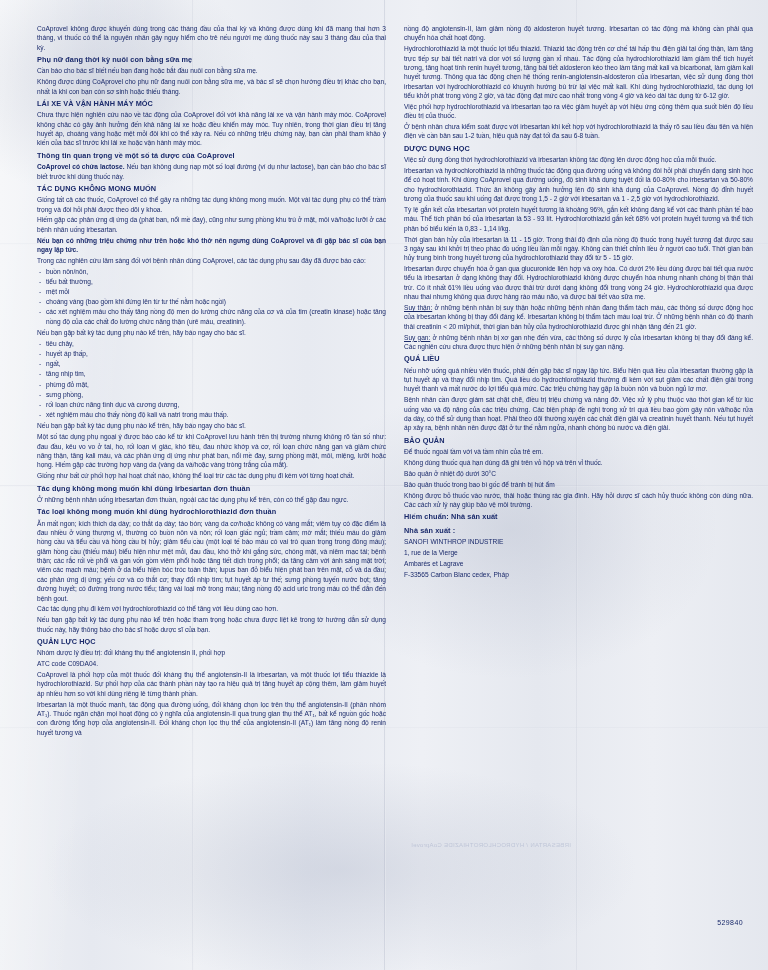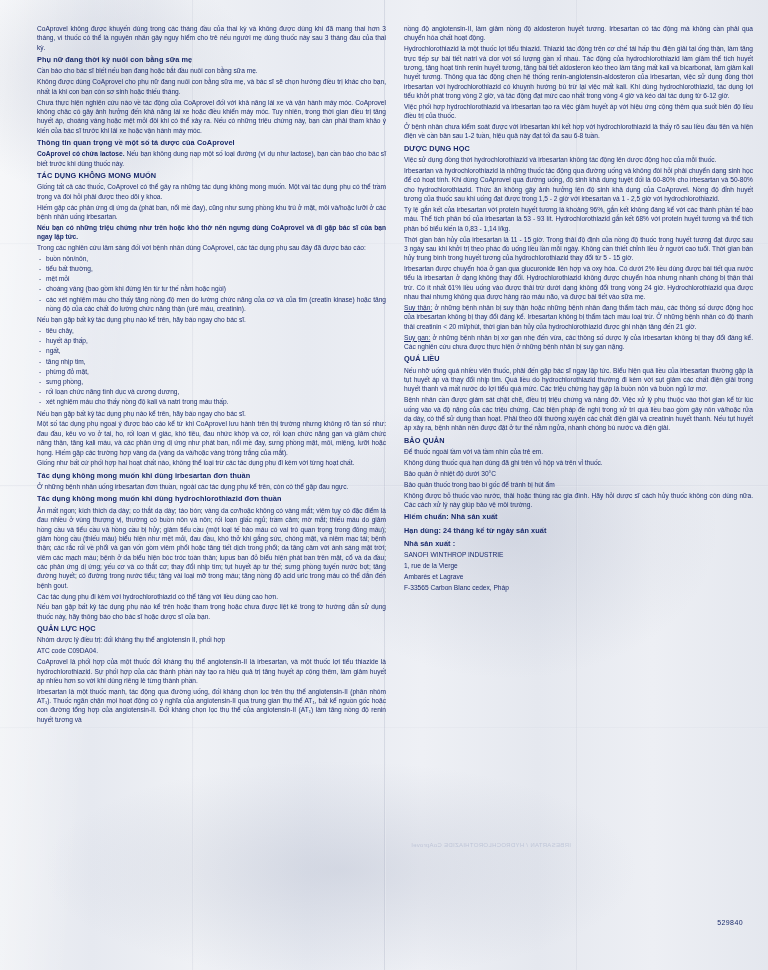--- a/index.html
+++ b/index.html
@@ -92,20 +92,21 @@
 <div class="hfold" style="top:243px;opacity:0.3;"></div>
 <div class="hfold" style="top:727px;opacity:0.3;"></div>
 
 <div class="sheet">
   <div class="cols">
     <div class="col" id="col-left">
         <p>CoAprovel không được khuyến dùng trong các tháng đầu của thai kỳ và không được dùng khi đã mang thai hơn 3 tháng, vì thuốc có thể là nguyên nhân gây nguy hiểm cho trẻ nếu người mẹ dùng thuốc này sau 3 tháng đầu của thai kỳ.</p>
         <div class="h">Phụ nữ đang thời kỳ nuôi con bằng sữa mẹ</div>
         <p>Cần báo cho bác sĩ biết nếu bạn đang hoặc bắt đầu nuôi con bằng sữa mẹ.</p>
         <p>Không được dùng CoAprovel cho phụ nữ đang nuôi con bằng sữa mẹ, và bác sĩ sẽ chọn hướng điều trị khác cho bạn, nhất là khi con bạn còn sơ sinh hoặc thiếu tháng.</p>
+        <div class="h">LÁI XE VÀ VẬN HÀNH MÁY MÓC</div>
         <p>Chưa thực hiện nghiên cứu nào về tác động của CoAprovel đối với khả năng lái xe và vận hành máy móc. CoAprovel không châc có gây ảnh hưởng đến khả năng lái xe hoặc điều khiển máy móc. Tuy nhiên, trong thời gian điều trị tăng huyết áp, choáng váng hoặc mệt mỏi đôi khi có thể xảy ra. Nếu có những triệu chứng này, bạn cần phải tham khảo ý kiến của bác sĩ trước khi lái xe hoặc vận hành máy móc.</p>
         <div class="h">Thông tin quan trọng về một số tá dược của CoAprovel</div>
         <p><span class="bold">CoAprovel có chứa lactose.</span> Nếu bạn không dung nạp một số loại đường (ví dụ như lactose), bạn cần báo cho bác sĩ biết trước khi dùng thuốc này.</p>
         <div class="h">TÁC DỤNG KHÔNG MONG MUỐN</div>
         <p>Giống tất cả các thuốc, CoAprovel có thể gây ra những tác dụng không mong muốn. Một vài tác dụng phụ có thể trầm trọng và đòi hỏi phải được theo dõi y khoa.</p>
         <p>Hiếm gặp các phản ứng dị ứng da (phát ban, nổi mề đay), cũng như sưng phồng khu trú ở mặt, môi và/hoặc lưỡi ở các bệnh nhân uống irbesartan.</p>
         <p class="bold">Nếu bạn có những triệu chứng như trên hoặc khó thở nên ngưng dùng CoAprovel và đi gặp bác sĩ của bạn ngay lập tức.</p>
         <p>Trong các nghiên cứu lâm sàng đối với bệnh nhân dùng CoAprovel, các tác dụng phụ sau đây đã được báo cáo:</p>
         <ul>
           <li>buồn nôn/nôn,</li>
@@ -123,21 +124,21 @@
           <li>phừng đỏ mặt,</li>
           <li>sưng phồng,</li>
           <li>rối loạn chức năng tình dục và cương dương,</li>
           <li>xét nghiệm máu cho thấy nồng độ kali và natri trong máu thấp.</li>
         </ul>
         <p>Nếu bạn gặp bất kỳ tác dụng phụ nào kể trên, hãy báo ngay cho bác sĩ.</p>
         <p>Một số tác dụng phụ ngoại ý được báo cáo kể từ khi CoAprovel lưu hành trên thị trường nhưng không rõ tần số như: đau đầu, kêu vo vo ở tai, ho, rối loạn vị giác, khó tiêu, đau nhức khớp và cơ, rối loạn chức năng gan và giảm chức năng thận, tăng kali máu, và các phản ứng dị ứng như phát ban, nổi mề đay, sưng phồng mặt, môi, miệng, lưỡi hoặc họng. Hiếm gặp các trường hợp vàng da (vàng da và/hoặc vàng tròng trắng của mắt).</p>
         <p>Giống như bất cứ phối hợp hai hoạt chất nào, không thể loại trừ các tác dụng phụ đi kèm với từng hoạt chất.</p>
         <div class="h">Tác dụng không mong muốn khi dùng irbesartan đơn thuần</div>
         <p>Ở những bệnh nhân uống irbesartan đơn thuần, ngoài các tác dụng phụ kể trên, còn có thể gặp đau ngực.</p>
-        <div class="h">Tác dụng không mong muốn khi dùng hydrochlorothiazid đơn thuần</div>
+        <div class="h">Tác loại không mong muốn khi dùng hydrochlorothiazid đơn thuần</div>
         <p>Ăn mất ngon; kích thích dạ dày; co thắt dạ dày; táo bón; vàng da cơ/hoặc không có vàng mắt; viêm tụy có đặc điểm là đau nhiều ở vùng thượng vị, thường có buồn nôn và nôn; rối loạn giấc ngủ; trầm cảm; mờ mắt; thiếu máu do giảm hồng cầu và tiểu cầu và hồng cầu bị hủy; giảm tiểu cầu (một loại tế bào máu có vai trò quan trọng trong đông máu); giảm hồng cầu (thiếu máu) biểu hiện như mệt mỏi, đau đầu, khó thở khi gắng sức, chóng mặt, và niêm mạc tái; bệnh thận; các rắc rối về phổi và gan vốn gồm viêm phổi hoặc tăng tiết dịch trong phổi; da tăng cảm với ánh sáng mặt trời; viêm các mạch máu; bệnh ở da biểu hiện bóc tróc toàn thân; lupus ban đỏ biểu hiện phát ban trên mặt, cổ và da đầu; các phản ứng dị ứng; yếu cơ và co thắt cơ; thay đổi nhịp tim; tụt huyết áp tư thế; sưng phồng tuyến nước bọt; tăng đường huyết; có đường trong nước tiểu; tăng vài loại mỡ trong máu; tăng nồng độ acid uric trong máu có thể dẫn đến bệnh gout.</p>
         <p>Các tác dụng phụ đi kèm với hydrochlorothiazid có thể tăng với liều dùng cao hơn.</p>
         <p>Nếu bạn gặp bất kỳ tác dụng phụ nào kể trên hoặc tham trọng hoặc chưa được liệt kê trong tờ hướng dẫn sử dụng thuốc này, hãy thông báo cho bác sĩ hoặc dược sĩ của bạn.</p>
         <div class="h">QUẢN LỰC HỌC</div>
         <p>Nhóm dược lý điều trị: đối kháng thụ thể angiotensin II, phối hợp</p>
         <p>ATC code C09DA04.</p>
         <p>CoAprovel là phối hợp của một thuốc đối kháng thụ thể angiotensin-II là irbesartan, và một thuốc lợi tiểu thiazide là hydrochlorothiazid. Sự phối hợp của các thành phần này tạo ra hiệu quả trị tăng huyết áp cộng thêm, làm giảm huyết áp nhiều hơn so với khi dùng riêng lẻ từng thành phần.</p>
         <p>Irbesartan là một thuốc mạnh, tác động qua đường uống, đối kháng chọn lọc trên thụ thể angiotensin-II (phân nhóm AT₁). Thuốc ngăn chặn mọi hoạt động có ý nghĩa của angiotensin-II qua trung gian thụ thể AT₁, bất kể nguồn gốc hoặc con đường tổng hợp của angiotensin-II. Đối kháng chọn lọc thụ thể của angiotensin-II (AT₁) làm tăng nồng độ renin huyết tương và</p>
       </div>
     <div class="col" id="col-right">
@@ -156,21 +157,20 @@
         <div class="h">QUÁ LIỀU</div>
         <p>Nếu nhỡ uống quá nhiều viên thuốc, phải đến gặp bác sĩ ngay lập tức. Biểu hiện quá liều của irbesartan thường gặp là tụt huyết áp và thay đổi nhịp tim. Quá liều do hydrochlorothiazid thường đi kèm với sụt giảm các chất điện giải trong huyết thanh và mất nước do lợi tiểu quá mức. Các triệu chứng hay gặp là buồn nôn và buồn ngủ lơ mơ.</p>
         <p>Bệnh nhân cần được giám sát chặt chẽ, điều trị triệu chứng và nâng đỡ. Việc xử lý phụ thuộc vào thời gian kể từ lúc uống vào và độ nặng của các triệu chứng. Các biện pháp đề nghị trong xử trí quá liều bao gồm gây nôn và/hoặc rửa dạ dày, có thể sử dụng than hoạt. Phải theo dõi thường xuyên các chất điện giải và creatinin huyết thanh. Nếu tụt huyết áp xảy ra, bệnh nhân nên được đặt ở tư thế nằm ngửa, nhanh chóng bù nước và điện giải.</p>
         <div class="h">BẢO QUẢN</div>
         <p>Để thuốc ngoài tầm với và tầm nhìn của trẻ em.</p>
         <p>Không dùng thuốc quá hạn dùng đã ghi trên vỏ hộp và trên vỉ thuốc.</p>
         <p>Bảo quản ở nhiệt độ dưới 30°C</p>
         <p>Bảo quản thuốc trong bao bì gốc để tránh bị hút ẩm</p>
         <p>Không được bỏ thuốc vào nước, thải hoặc thùng rác gia đình. Hãy hỏi dược sĩ cách hủy thuốc không còn dùng nữa. Các cách xử lý này giúp bảo vệ môi trường.</p>
         <div class="h">Hiếm chuẩn: Nhà sản xuất</div>
-        <div class="h">Hạn dùng: 24 tháng kể từ ngày sản xuất</div>
         <div class="h">Nhà sản xuất :</div>
         <p>SANOFI WINTHROP INDUSTRIE</p>
         <p>1, rue de la Vierge</p>
         <p>Ambarès et Lagrave</p>
         <p>F-33565 Carbon Blanc cedex, Pháp</p>
       </div>
   </div>
 
   <div class="mirror">IRBESARTAN / HYDROCHLOROTHIAZIDE CoAprovel</div>
   <div class="footer-code">529840</div>

